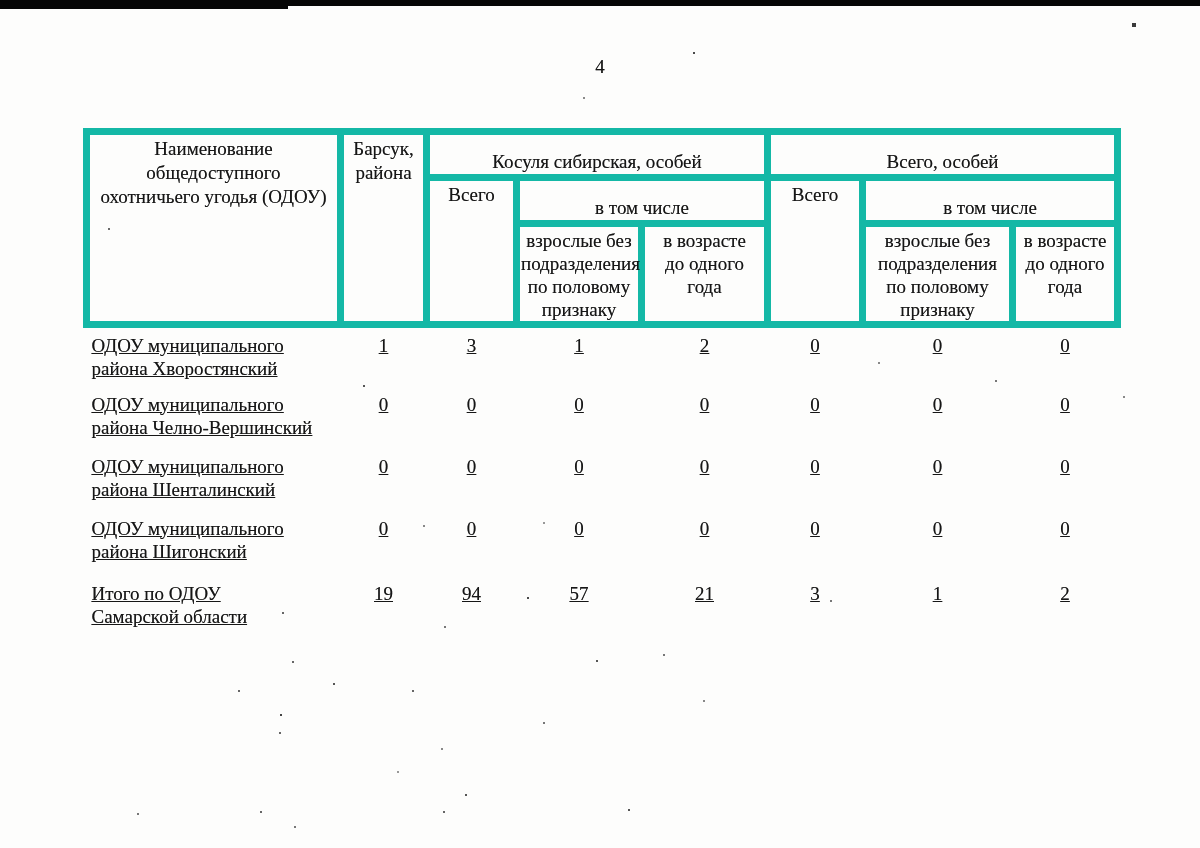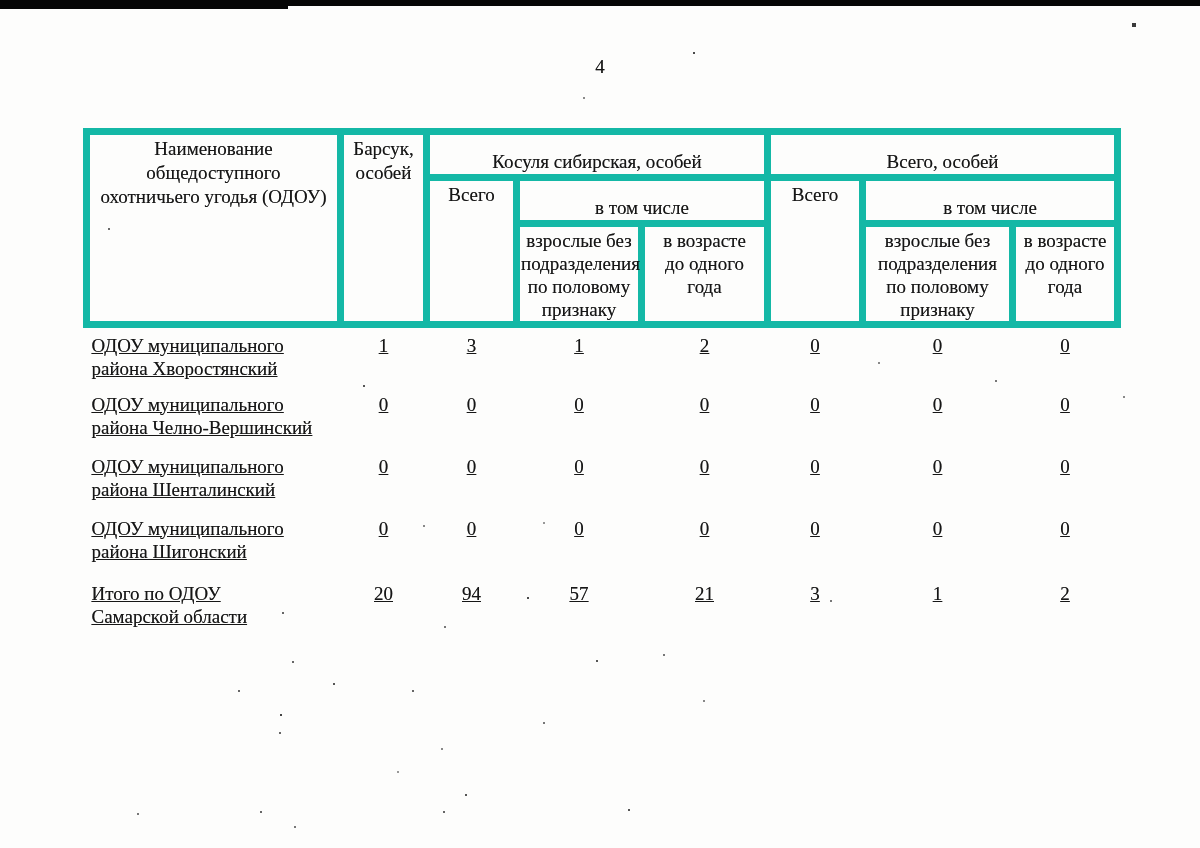--- a/index.html
+++ b/index.html
@@ -75,21 +75,21 @@
         <col style="width:95px">
       <col style="width:150px">
         <col style="width:105px">
     </colgroup>
     <thead>
       <tr class="r1">
         <th rowspan="3" class="lines">Наименование
 общедоступного
 охотничьего угодья (ОДОУ)</th>
         <th rowspan="3" class="lines">Барсук,
-особей</th>
+района</th>
         <th colspan="3" class="grp">Косуля сибирская, особей</th>
         <th colspan="3" class="grp">Всего, особей</th>
       </tr>
       <tr class="r2">
         <th rowspan="2">Всего</th>
         <th colspan="2" class="incl">в том числе</th>
         <th rowspan="2">Всего</th>
         <th colspan="2" class="incl">в том числе</th>
       </tr>
       <tr class="r3">
@@ -150,21 +150,21 @@
         <td class="num">0</td>
         <td class="num">0</td>
         <td class="num">0</td>
         <td class="num">0</td>
         <td class="num">0</td>
         <td class="num">0</td>
       </tr>
       <tr class="total-row">
         <td class="name lines">Итого по ОДОУ
 Самарской области</td>
-        <td class="num">20</td>
+        <td class="num">19</td>
         <td class="num">94</td>
         <td class="num">57</td>
         <td class="num">21</td>
         <td class="num">3</td>
         <td class="num">1</td>
         <td class="num">2</td>
       </tr>
     </tbody>
   </table>
 

